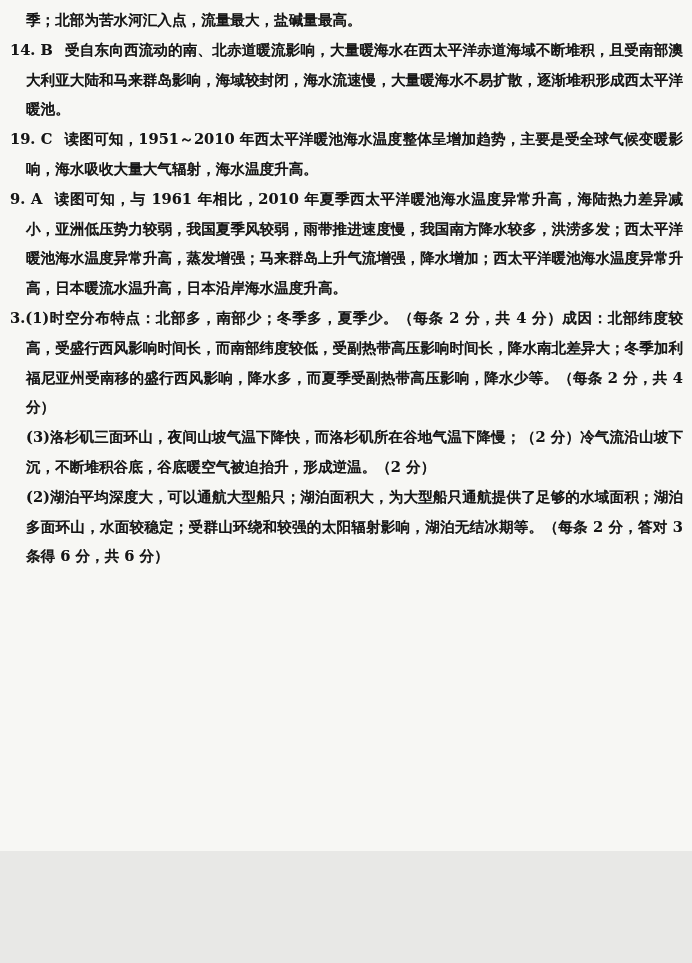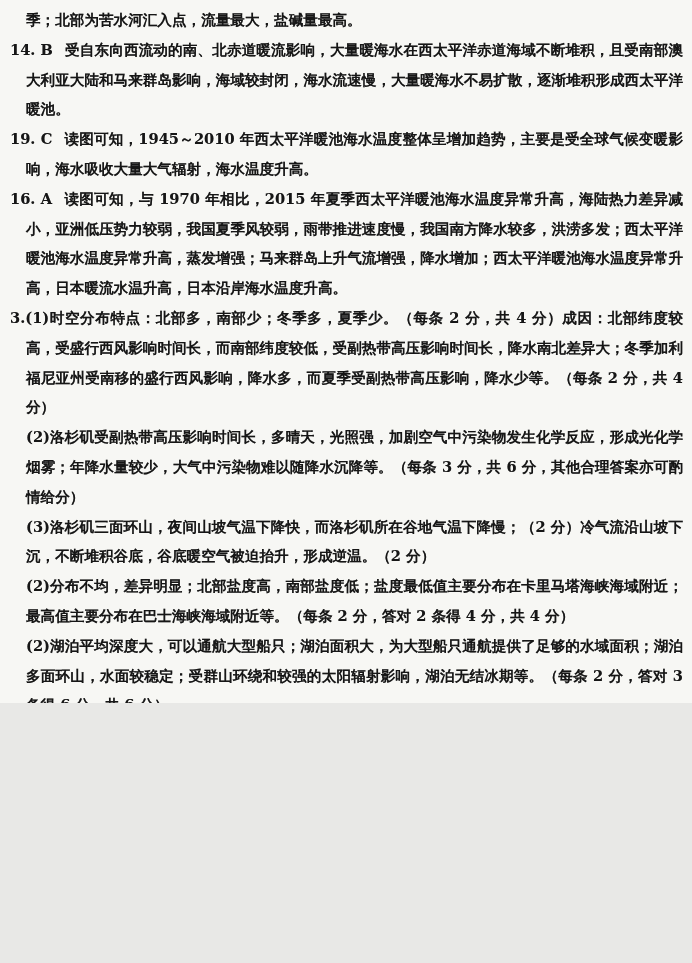--- a/index.html
+++ b/index.html
@@ -3,21 +3,21 @@
 <meta charset="utf-8">
 <style>
   html, body {
     margin: 0;
     padding: 0;
     background: #e8e8e6;
   }
   .page {
     position: relative;
     width: 692px;
-    height: 703px;
+    height: 851px;
     margin: 0 auto;
     background: #f7f7f4;
     overflow: hidden;
     box-sizing: border-box;
     padding: 5px 9px 0 10px;
     font-family: "DejaVu Serif", "Liberation Serif", serif;
     font-weight: 700;
     font-size: 14.6px;
     line-height: 29.8px;
     color: #161616;
@@ -51,22 +51,20 @@
     margin-right: 12px;
   }
 </style>
 </head>
 <body>
 
 <div class="page">
   <div class="content">
       <div class="para layout-continuation"><span>季；北部为苦水河汇入点，流量最大，盐碱量最高。</span></div>
       <div class="para layout-item-lettered"><span class="marker marker-gap">14. B</span><span>受自东向西流动的南、北赤道暖流影响，大量暖海水在西太平洋赤道海域不断堆积，且受南部澳大利亚大陆和马来群岛影响，海域较封闭，海水流速慢，大量暖海水不易扩散，逐渐堆积形成西太平洋暖池。</span></div>
-      <div class="para layout-item-lettered"><span class="marker marker-gap">19. C</span><span>读图可知，1945～2010 年西太平洋暖池海水温度整体呈增加趋势，主要是受全球气候变暖影响，海水吸收大量大气辐射，海水温度升高。</span></div>
-      <div class="para layout-item-lettered"><span class="marker marker-gap">16. A</span><span>读图可知，与 1970 年相比，2015 年夏季西太平洋暖池海水温度异常升高，海陆热力差异减小，亚洲低压势力较弱，我国夏季风较弱，雨带推进速度慢，我国南方降水较多，洪涝多发；西太平洋暖池海水温度异常升高，蒸发增强；马来群岛上升气流增强，降水增加；西太平洋暖池海水温度异常升高，日本暖流水温升高，日本沿岸海水温度升高。</span></div>
+      <div class="para layout-item-lettered"><span class="marker marker-gap">19. C</span><span>读图可知，1951～2010 年西太平洋暖池海水温度整体呈增加趋势，主要是受全球气候变暖影响，海水吸收大量大气辐射，海水温度升高。</span></div>
+      <div class="para layout-item-lettered"><span class="marker marker-gap">9. A</span><span>读图可知，与 1961 年相比，2010 年夏季西太平洋暖池海水温度异常升高，海陆热力差异减小，亚洲低压势力较弱，我国夏季风较弱，雨带推进速度慢，我国南方降水较多，洪涝多发；西太平洋暖池海水温度异常升高，蒸发增强；马来群岛上升气流增强，降水增加；西太平洋暖池海水温度异常升高，日本暖流水温升高，日本沿岸海水温度升高。</span></div>
       <div class="para layout-item"><span class="marker">3.</span><span>(1)时空分布特点：北部多，南部少；冬季多，夏季少。（每条 2 分，共 4 分）成因：北部纬度较高，受盛行西风影响时间长，而南部纬度较低，受副热带高压影响时间长，降水南北差异大；冬季加利福尼亚州受南移的盛行西风影响，降水多，而夏季受副热带高压影响，降水少等。（每条 2 分，共 4 分）</span></div>
-      <div class="para layout-sub"><span>(2)洛杉矶受副热带高压影响时间长，多晴天，光照强，加剧空气中污染物发生化学反应，形成光化学烟雾；年降水量较少，大气中污染物难以随降水沉降等。（每条 3 分，共 6 分，其他合理答案亦可酌情给分）</span></div>
       <div class="para layout-sub"><span>(3)洛杉矶三面环山，夜间山坡气温下降快，而洛杉矶所在谷地气温下降慢；（2 分）冷气流沿山坡下沉，不断堆积谷底，谷底暖空气被迫抬升，形成逆温。（2 分）</span></div>
-      <div class="para layout-sub"><span>(2)分布不均，差异明显；北部盐度高，南部盐度低；盐度最低值主要分布在卡里马塔海峡海域附近；最高值主要分布在巴士海峡海域附近等。（每条 2 分，答对 2 条得 4 分，共 4 分）</span></div>
       <div class="para layout-sub"><span>(2)湖泊平均深度大，可以通航大型船只；湖泊面积大，为大型船只通航提供了足够的水域面积；湖泊多面环山，水面较稳定；受群山环绕和较强的太阳辐射影响，湖泊无结冰期等。（每条 2 分，答对 3 条得 6 分，共 6 分）</span></div>
       <div class="para layout-sub"></div>
     </div>
 </div>
 
 </body></html>

